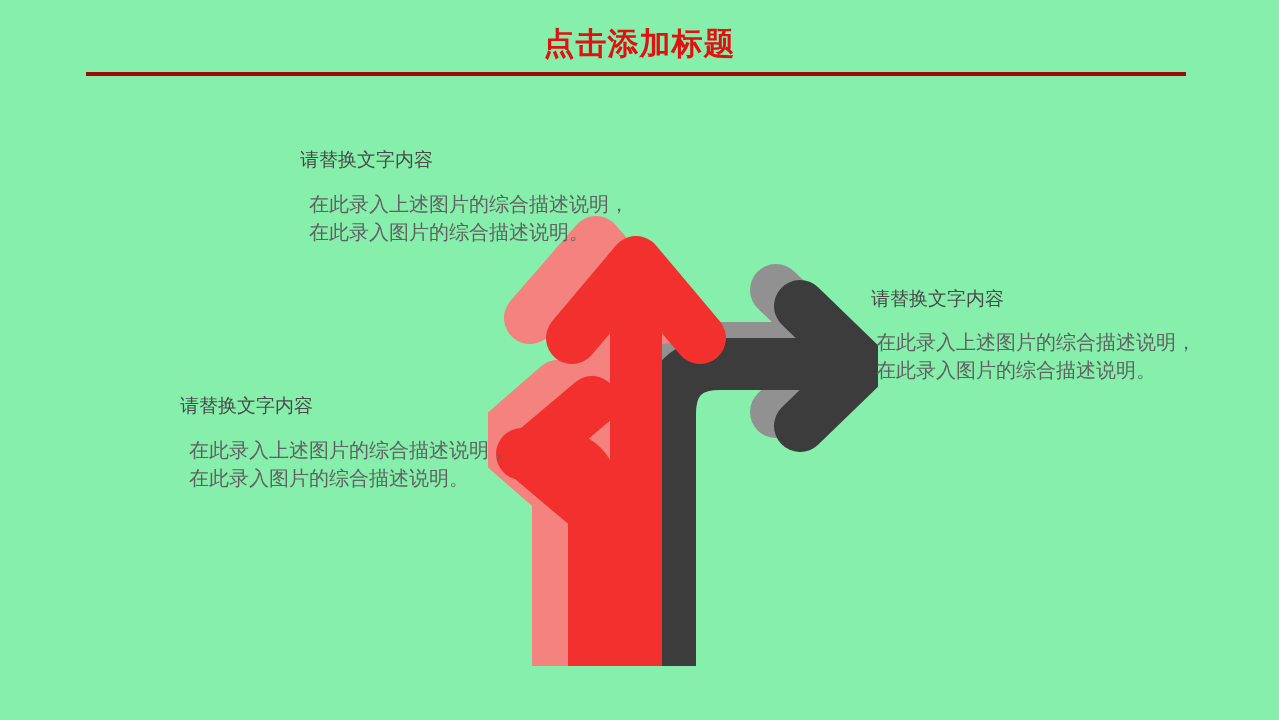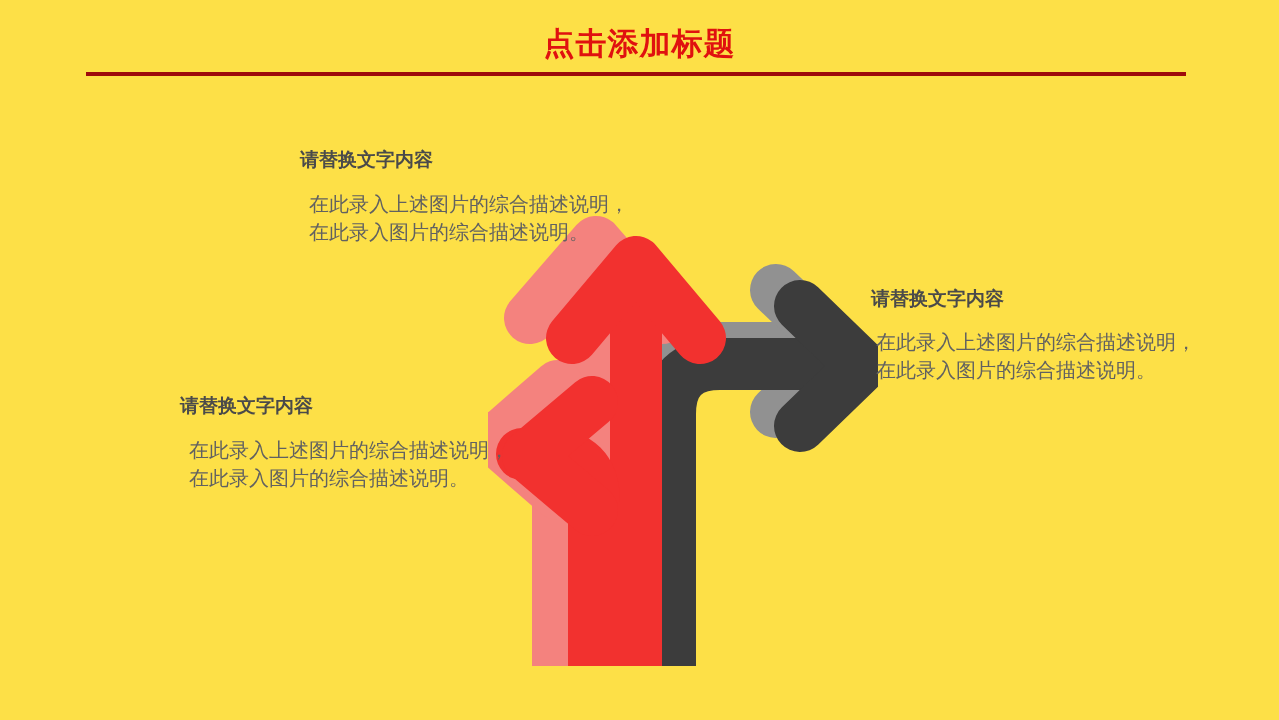--- a/index.html
+++ b/index.html
@@ -13,21 +13,21 @@
     height: 720px;
     position: relative;
     overflow: hidden;
     font-family: "DejaVu Sans", "Liberation Sans", sans-serif;
     -webkit-font-smoothing: antialiased;
   }
 
   .slide {
     position: absolute;
     inset: 0;
-    background: #fde047;
+    background: #86efac;
   }
 
   
   .slide-title {
     position: absolute;
     left: 0;
     top: 22px;
     width: 1279px;
     text-align: center;
     font-size: 31px;
@@ -45,21 +45,21 @@
     height: 4px;
     background: #9e0b0b;
   }
 
   
   .text-block {
     position: absolute;
   }
   .tb-heading {
     font-size: 19px;
-    font-weight: bold;
+    font-weight: normal;
     color: #4a4a4a;
     line-height: 26px;
     white-space: nowrap;
     margin: 0;
   }
   .tb-body {
     font-size: 20px;
     color: #616161;
     line-height: 28px;
     margin: 0;

